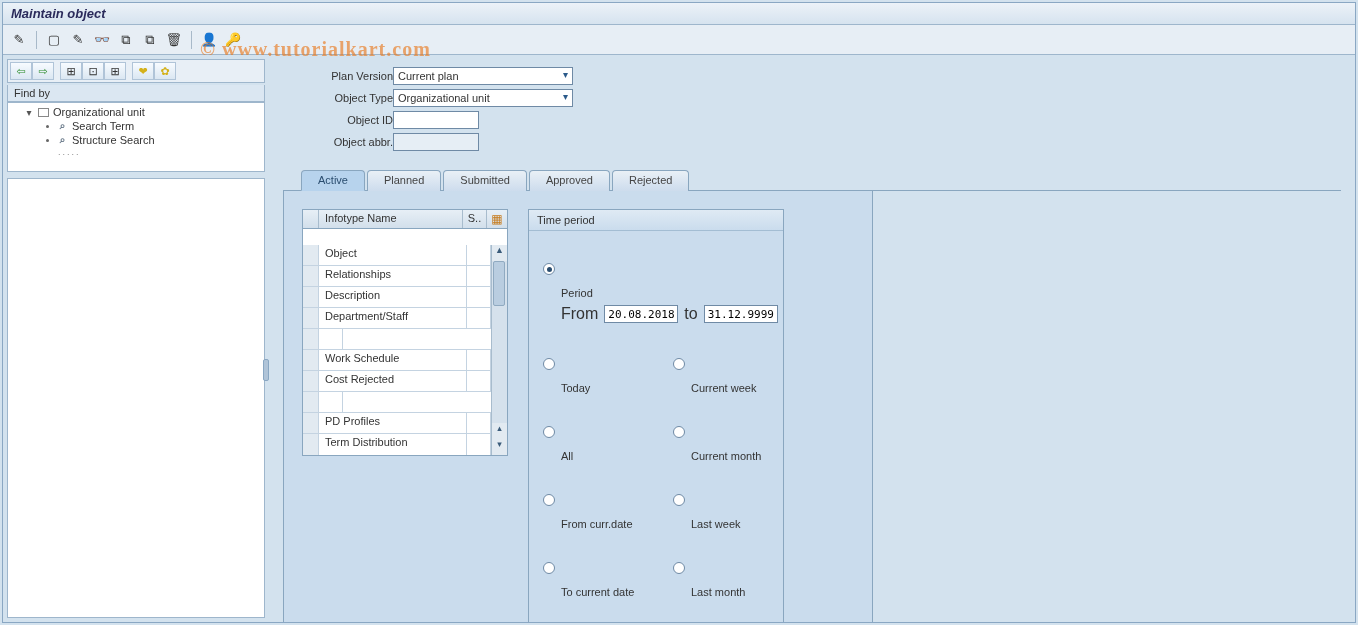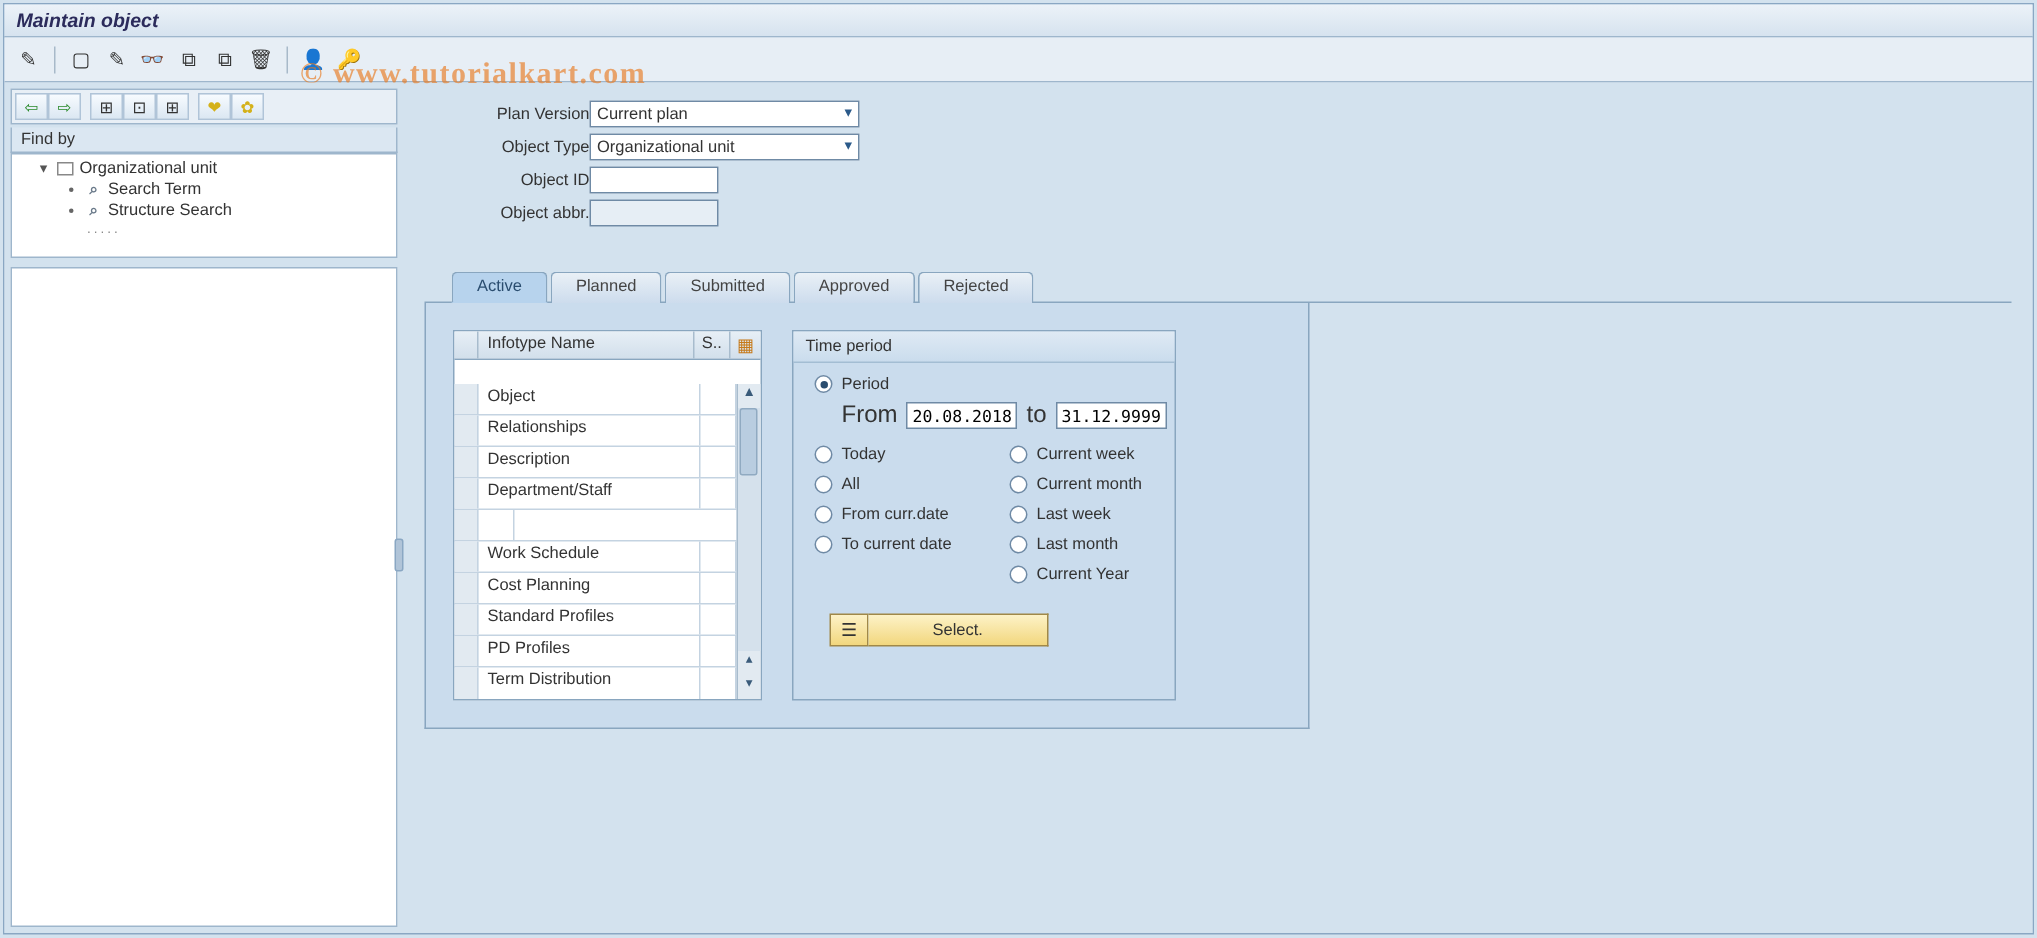--- a/index.html
+++ b/index.html
@@ -185,21 +185,21 @@
     border: 1px solid #6f8aa5;
     background: #fff;
     font-size: 11px;
     padding: 0 4px;
   }
   .input-90 { width: 86px; }
   .readonly { background: #e6eef5; }
 
   
   .tabstrip {
-    margin-top: 29px;
+    margin-top: 18px;
     display: flex;
     border-bottom: 1px solid #89a6bf;
     gap: 2px;
     padding-left: 18px;
   }
   .tab {
     border: 1px solid #89a6bf;
     border-bottom: none;
     background: linear-gradient(#e9f0f6,#cddced);
     padding: 3px 16px;
@@ -274,21 +274,21 @@
     padding: 0 0 14px 0;
   }
   .time-title {
     border-bottom: 1px solid #a3bdd3;
     padding: 4px 8px;
     background: linear-gradient(#dfeaf4, #cadced);
     font-size: 11px;
   }
   .time-body { padding: 8px 14px; display:flex; flex-direction:column; gap:6px;}
   .radio-row { display: flex; align-items:center; gap: 6px; }
-  .radio-row label { font-size: 11px; }
+  .radio-row label { font-size: 11px; margin-top: 48px; }
   .radio { width: 12px; height: 12px; border: 1px solid #6f8aa5; border-radius: 50%; background: #fff; display:inline-flex; align-items:center; justify-content:center; cursor:pointer;}
   .radio.checked::after { content: ""; width: 5px; height: 5px; background: #2a4d6f; border-radius: 50%; }
   .from-row { display:flex; align-items:center; gap:6px; padding-left: 18px; margin-bottom: 5px;}
   .from-row span { font-size: 16px; }
   .from-input { width: 74px; height: 18px; border: 1px solid #6f8aa5; font-family: monospace; font-size: 11px; padding: 0 3px; text-align:center; background:#fff;}
   .radio-grid { display:grid; grid-template-columns: 130px 130px; row-gap: 8px;}
   .select-btn-row { padding-left: 10px; margin-top: 14px; display:flex; gap:0;}
   .select-icon-btn { width: 26px; height: 22px; border: 1px solid #a08848; background: linear-gradient(#fdf2c7,#f2d77e); display:inline-flex; align-items:center; justify-content:center; font-size:12px;}
   .select-btn { border: 1px solid #a08848; border-left:none; background: linear-gradient(#fdf2c7,#f2d77e); width: 120px; height: 22px; text-align: center; font-size: 11px; cursor:pointer; display:flex; align-items:center; justify-content:center;}
 
@@ -433,26 +433,25 @@
                     <div class="ir-sel"></div>
                     <div class="ir-s"></div>
                   </div>
                 <div class="info-row">
                     <div class="ir-sel"></div>
                     <div class="ir-name">Work Schedule</div>
                     <div class="ir-s"></div>
                   </div>
                 <div class="info-row">
                     <div class="ir-sel"></div>
-                    <div class="ir-name">Cost Planning</div>
-                    <div class="ir-s"></div>
-                  </div>
-                <div class="info-row">
-                    <div class="ir-sel"></div>
-                    <div class="ir-name">Standard Profiles</div>
+                    <div class="ir-name">Cost Rejected</div>
+                    <div class="ir-s"></div>
+                  </div>
+                <div class="info-row">
+                    <div class="ir-sel"></div>
                     <div class="ir-s"></div>
                   </div>
                 <div class="info-row">
                     <div class="ir-sel"></div>
                     <div class="ir-name">PD Profiles</div>
                     <div class="ir-s"></div>
                   </div>
                 <div class="info-row">
                     <div class="ir-sel"></div>
                     <div class="ir-name">Term Distribution</div>

